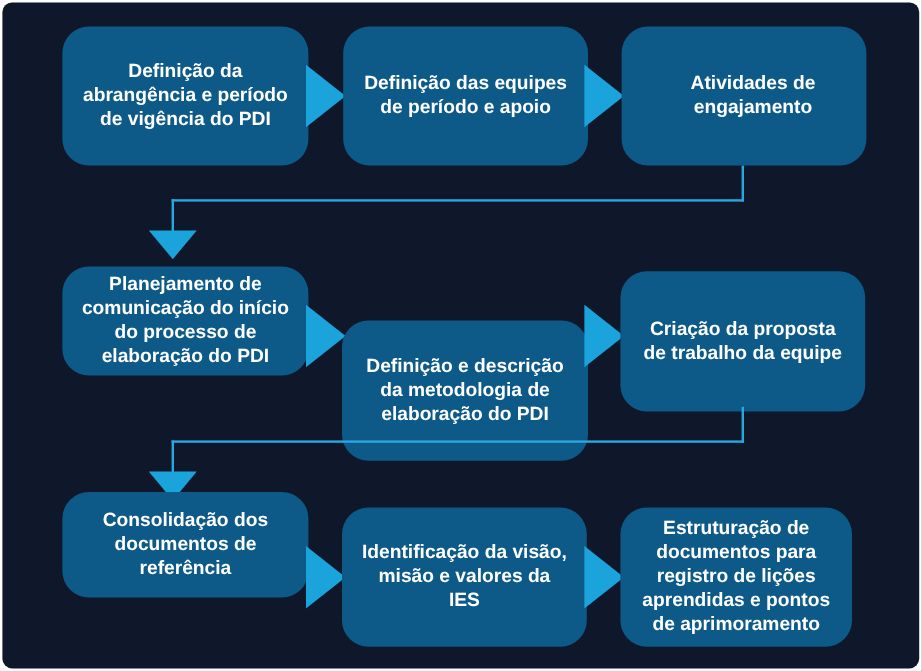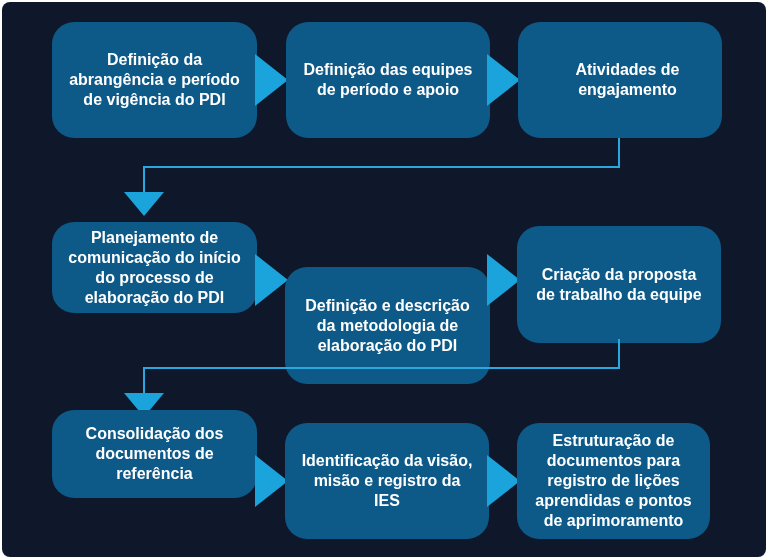--- a/index.html
+++ b/index.html
@@ -116,21 +116,21 @@
     <div class="seg c2v1"></div>
     <div class="seg c2h"></div>
     <div class="seg c2v2"></div>
     <div class="arrow-down ad2"></div>
 
     <div class="box b7">Consolidação dos
 documentos de
 referência</div>
     <div class="arrow-right ar5"></div>
     <div class="box b8">Identificação da visão,
-misão e registro da
+misão e valores da
 IES</div>
     <div class="arrow-right ar6"></div>
     <div class="box b9">Estruturação de
 documentos para
 registro de lições
 aprendidas e pontos
 de aprimoramento</div>
 
   </div>
 </div>

